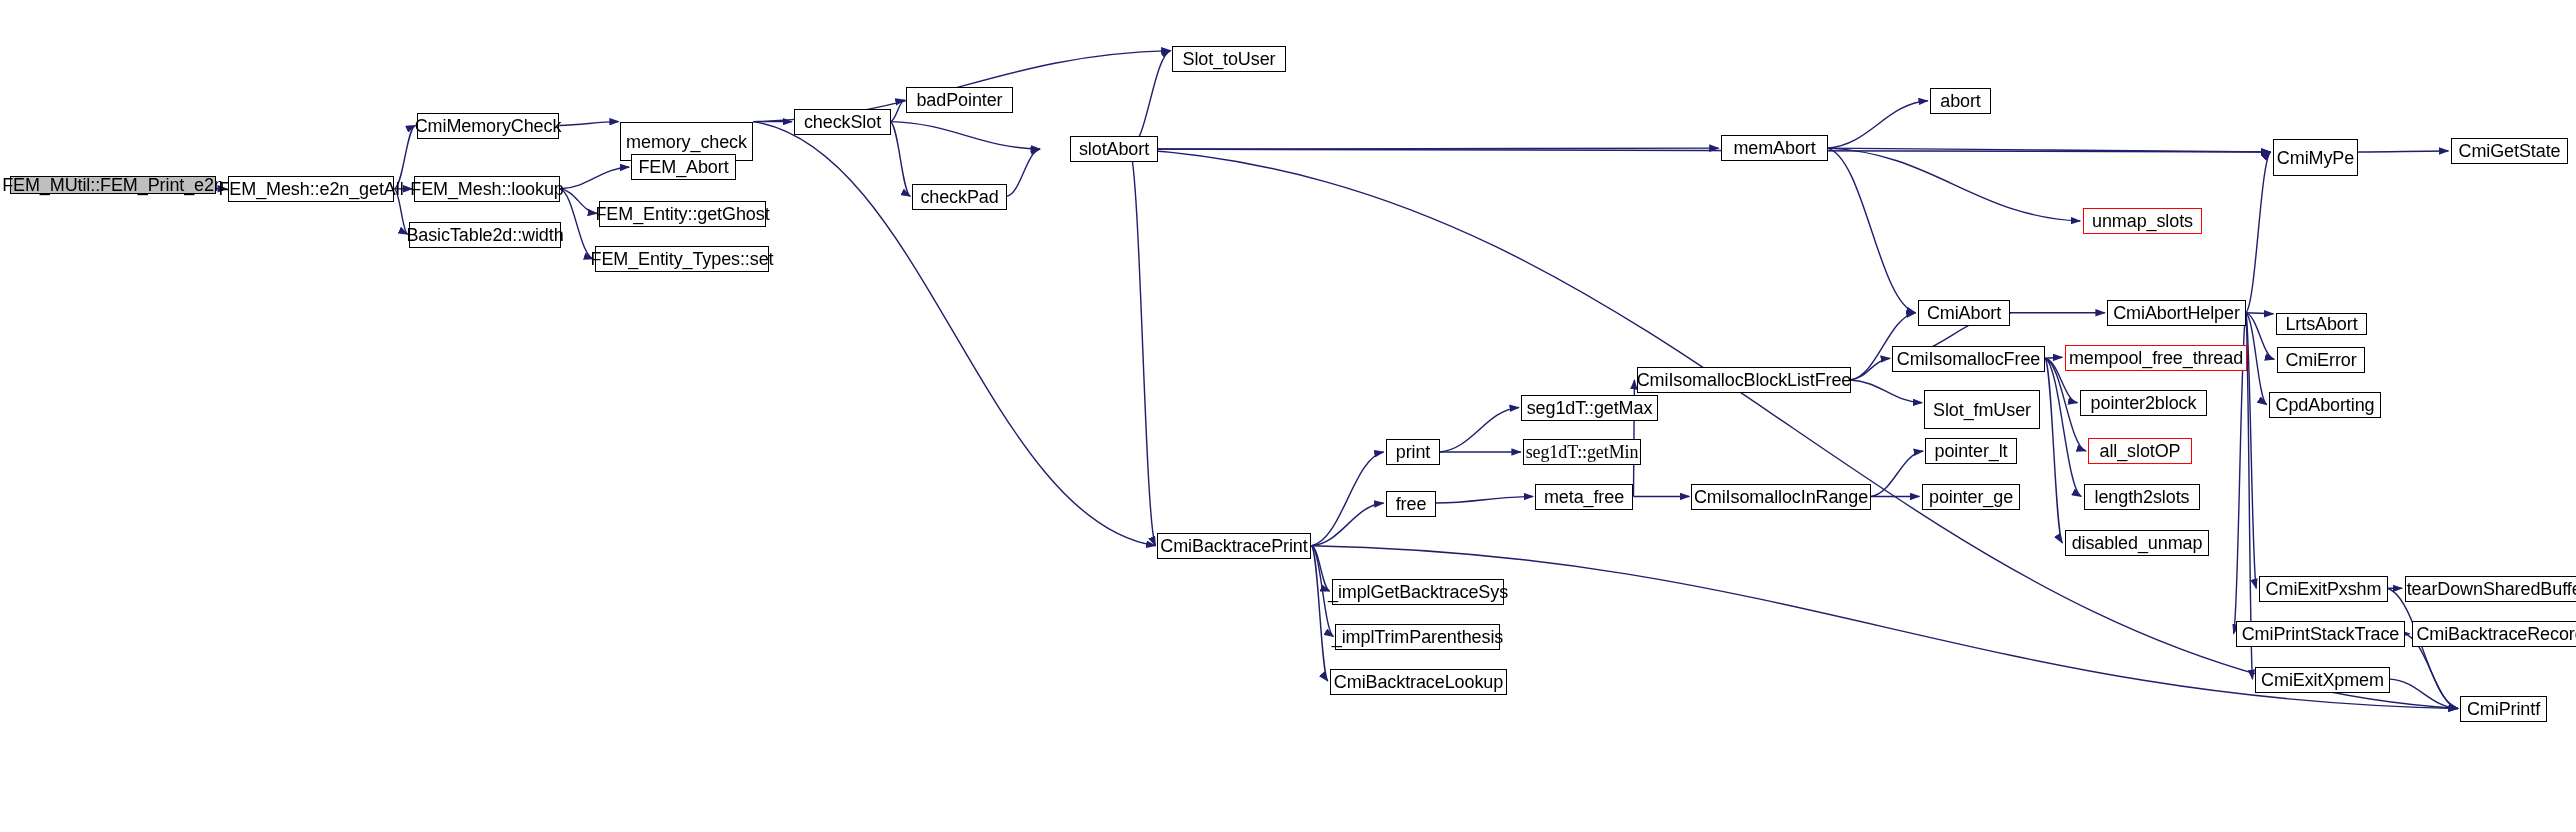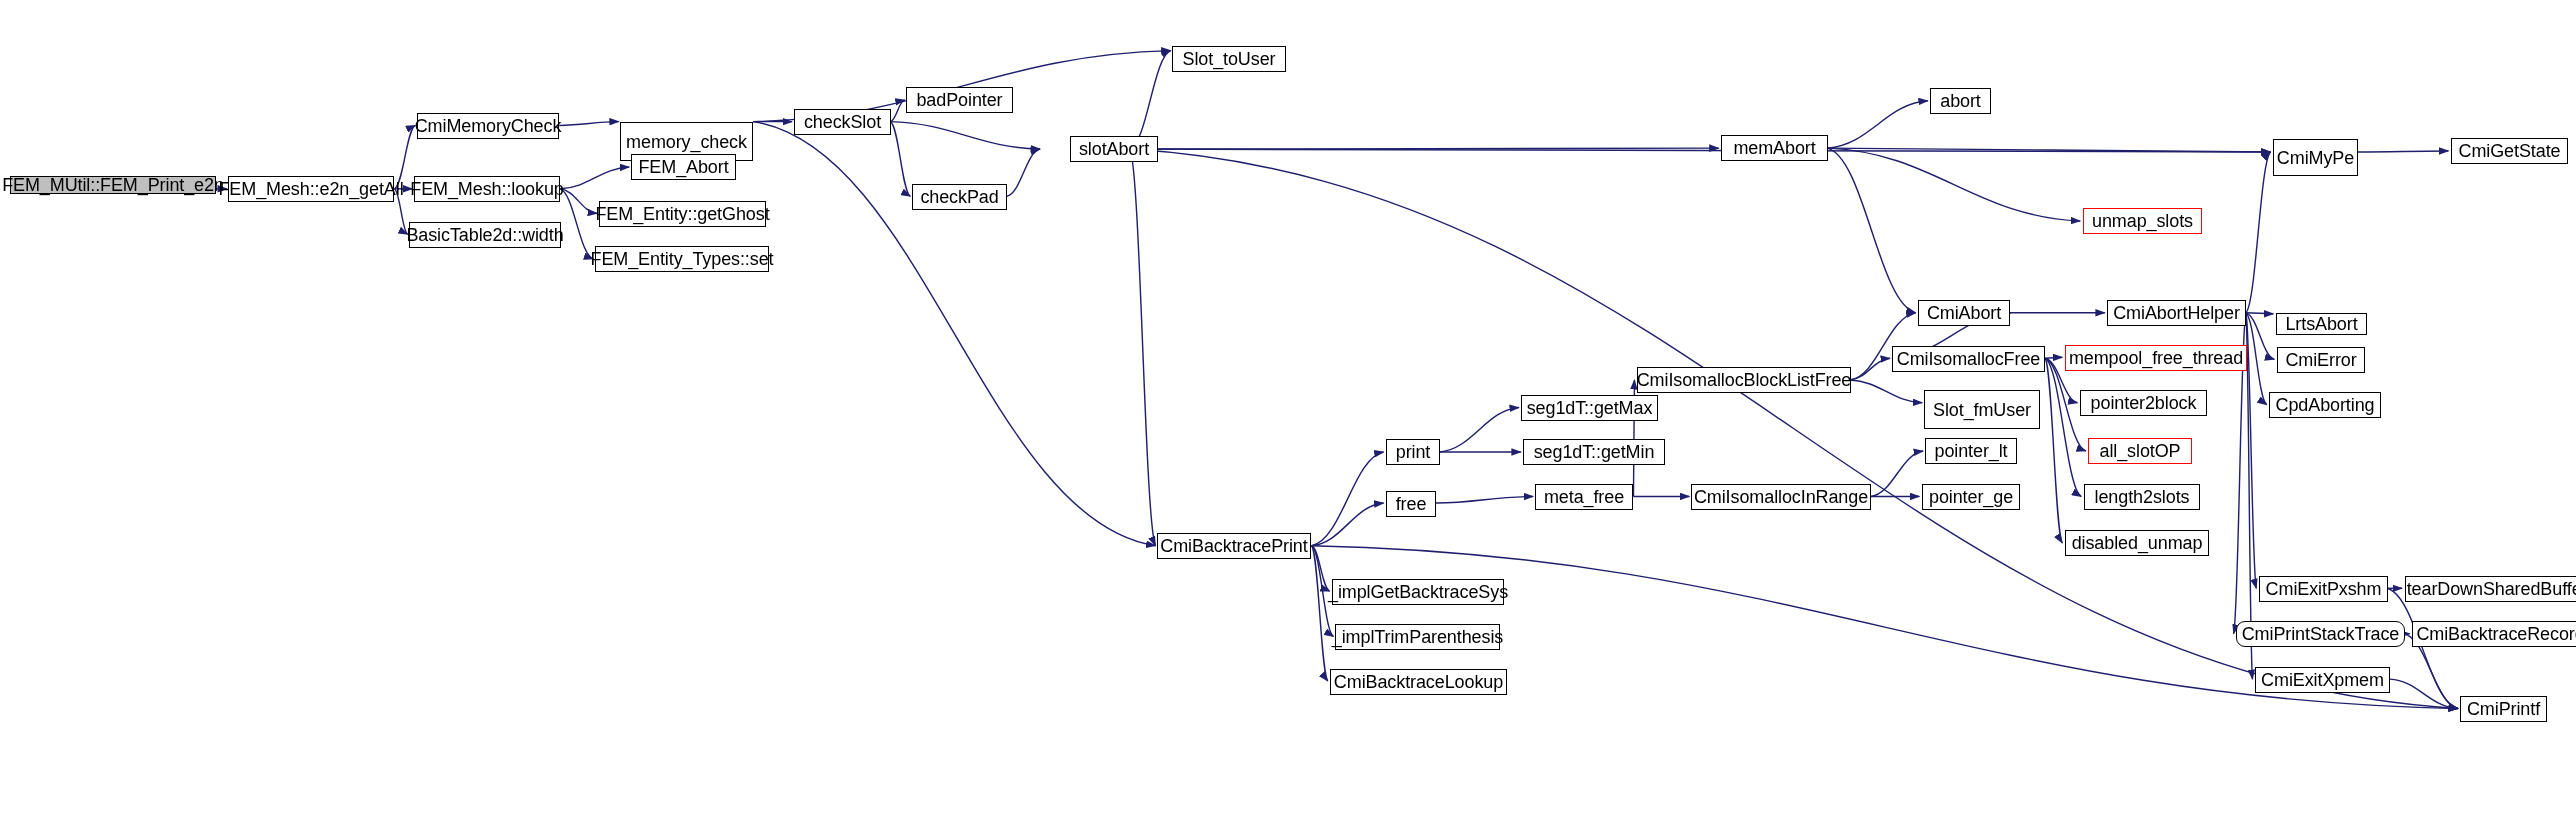--- a/index.html
+++ b/index.html
@@ -110,35 +110,35 @@
       <div class="node" style="left: 2107px; top: 300px; width: 139px; height: 25.6px;">CmiAbortHelper</div>
       <div class="node" style="left: 2276px; top: 301px; width: 91px; height: 22px; margin-top: 12px;">LrtsAbort</div>
       <div class="node" style="left: 1892px; top: 346px; width: 153px; height: 25.6px;">CmiIsomallocFree</div>
       <div class="node warn" style="left: 2065px; top: 345px; width: 182px; height: 25.6px;">mempool_free_thread</div>
       <div class="node" style="left: 2277px; top: 347px; width: 88px; height: 25.6px;">CmiError</div>
       <div class="node" style="left: 1637px; top: 367px; width: 214px; height: 25.6px;">CmiIsomallocBlockListFree</div>
       <div class="node" style="left: 1924px; top: 390px; width: 116px; height: 39px;">Slot_fmUser</div>
       <div class="node" style="left: 2080px; top: 390px; width: 127px; height: 25.6px;">pointer2block</div>
       <div class="node" style="left: 2269px; top: 392px; width: 112px; height: 25.6px;">CpdAborting</div>
       <div class="node" style="left: 1521px; top: 395px; width: 137px; height: 25.6px;">seg1dT::getMax</div>
-      <div class="node" style="left: 1523px; top: 439px; width: 142px; height: 25.6px;">seg1dT::getMin</div>
+      <div class="node" style="left: 1523px; top: 439px; width: 118px; height: 25.6px; font-family: Liberation Serif, serif;">seg1dT::getMin</div>
       <div class="node" style="left: 1386px; top: 439px; width: 54px; height: 25.6px;">print</div>
       <div class="node" style="left: 1925px; top: 438px; width: 92px; height: 25.6px;">pointer_lt</div>
       <div class="node warn" style="left: 2088px; top: 438px; width: 104px; height: 25.6px;">all_slotOP</div>
       <div class="node" style="left: 1535px; top: 484px; width: 98px; height: 25.6px;">meta_free</div>
       <div class="node" style="left: 1691px; top: 484px; width: 180px; height: 25.6px; text-align: center;">CmiIsomallocInRange</div>
       <div class="node" style="left: 1922px; top: 484px; width: 98px; height: 25.6px;">pointer_ge</div>
       <div class="node" style="left: 2084px; top: 484px; width: 116px; height: 25.6px;">length2slots</div>
       <div class="node" style="left: 1386px; top: 491px; width: 50px; height: 25.6px;">free</div>
       <div class="node" style="left: 2065px; top: 530px; width: 144px; height: 25.6px;">disabled_unmap</div>
       <div class="node" style="left: 1157px; top: 533px; width: 154px; height: 25.6px;">CmiBacktracePrint</div>
       <div class="node" style="left: 2259px; top: 576px; width: 129px; height: 25.6px;">CmiExitPxshm</div>
       <div class="node" style="left: 2405px; top: 576px; width: 193px; height: 25.6px;">tearDownSharedBuffers</div>
       <div class="node" style="left: 1332px; top: 579px; width: 172px; height: 25.6px;">_implGetBacktraceSys</div>
-      <div class="node" style="left: 2236px; top: 621px; width: 169px; height: 25.6px; border-radius: 9px;">CmiPrintStackTrace</div>
+      <div class="node" style="left: 2236px; top: 621px; width: 169px; height: 25.6px;">CmiPrintStackTrace</div>
       <div class="node" style="left: 2412px; top: 621px; width: 177px; height: 25.6px;">CmiBacktraceRecord</div>
       <div class="node" style="left: 1335px; top: 624px; width: 165px; height: 25.6px;">_implTrimParenthesis</div>
       <div class="node" style="left: 2255px; top: 667px; width: 135px; height: 25.6px;">CmiExitXpmem</div>
       <div class="node" style="left: 2460px; top: 696px; width: 87px; height: 25.6px;">CmiPrintf</div>
       <div class="node" style="left: 1330px; top: 669px; width: 177px; height: 25.6px;">CmiBacktraceLookup</div>
     </div>
 </div>
 
 
 </body></html>

